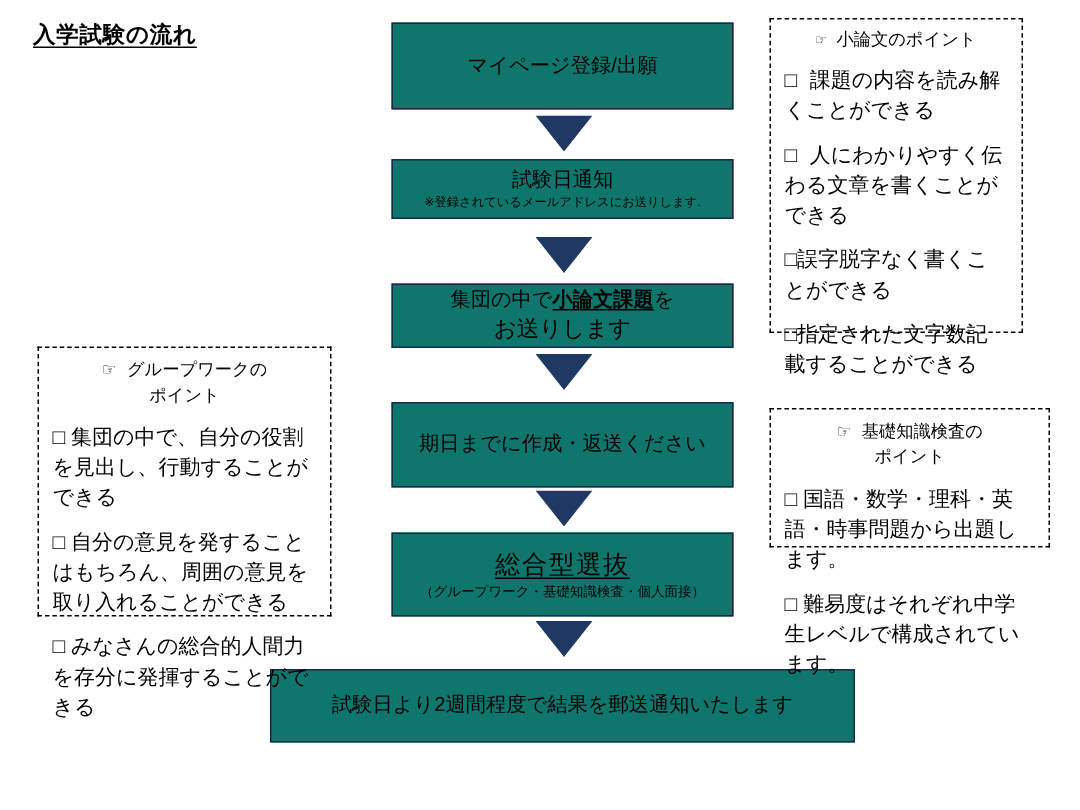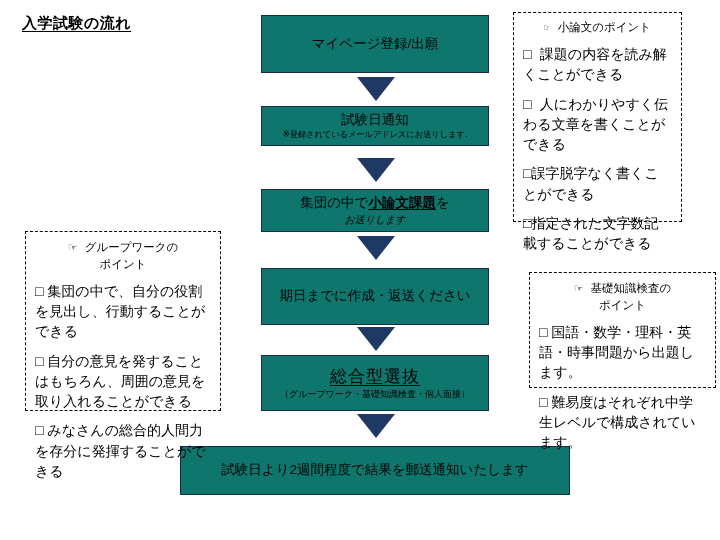--- a/index.html
+++ b/index.html
@@ -54,25 +54,24 @@
     line-height: 1.35;
     white-space: nowrap;
   }
   .flow-line-sub {
     font-size: 8.2px;
     line-height: 1.3;
     white-space: nowrap;
     margin-top: 1px;
   }
   .flow-line-sub2 {
-    font-size: 10px;
+    font-size: 15px;
     line-height: 1.35;
     white-space: nowrap;
     margin-top: 1px;
-    font-style: italic;
   }
   .strong-underline {
     font-weight: bold;
     text-decoration: underline;
     text-underline-offset: 2px;
   }
   .title-emph {
     font-size: 17px;
     font-weight: normal;
     text-decoration: underline;
@@ -191,21 +190,21 @@
   <div class="note-box" style="left:25px; top:231px; width:196px; height:180px;">
     <div class="note-head">
       <span class="hand">☞</span><span>グループワークの</span>
       <div>ポイント</div>
     </div>
     <div class="note-item">□ 集団の中で、自分の役割を見出し、行動することができる</div>
     <div class="note-item">□ 自分の意見を発することはもちろん、周囲の意見を取り入れることができる</div>
     <div class="note-item">□ みなさんの総合的人間力を存分に発揮することができる</div>
   </div>
 
-  <div class="note-box" style="left:529px; top:272px; width:187px; height:116px;">
+  <div class="note-box" style="left:513px; top:272px; width:187px; height:93px;">
     <div class="note-head">
       <span class="hand">☞</span><span>基礎知識検査の</span>
       <div>ポイント</div>
     </div>
     <div class="note-item">□ 国語・数学・理科・英語・時事問題から出題します。</div>
     <div class="note-item">□ 難易度はそれぞれ中学生レベルで構成されています。</div>
   </div>
 
 </div>
 

